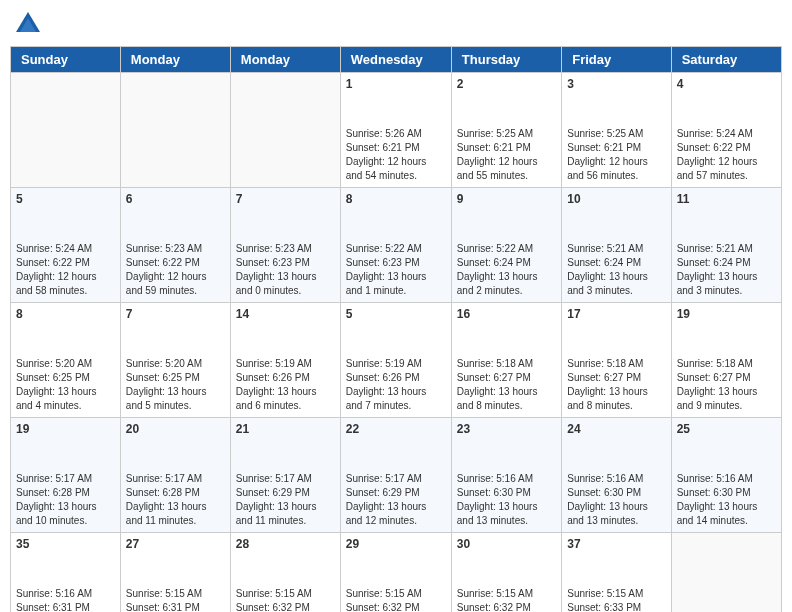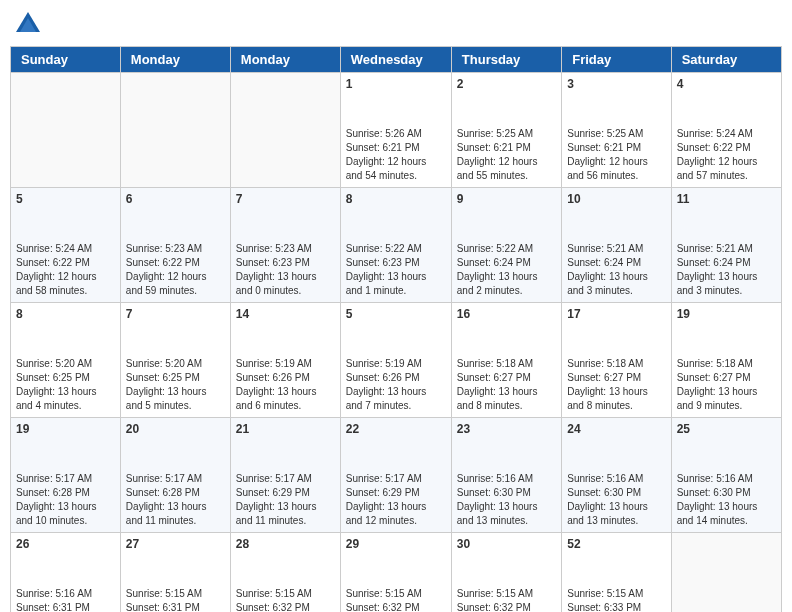--- a/index.html
+++ b/index.html
@@ -309,21 +309,21 @@
         <td>
           <div class="day-number">25</div>
           <div class="day-info" style="white-space: pre-line;">Sunrise: 5:16 AM
 Sunset: 6:30 PM
 Daylight: 13 hours
 and 14 minutes.</div>
         </td>
       </tr>
       <tr>
         <td>
-          <div class="day-number">26</div>
+          <div class="day-number">35</div>
           <div class="day-info" style="white-space: pre-line;">Sunrise: 5:16 AM
 Sunset: 6:31 PM
 Daylight: 13 hours
 and 15 minutes.</div>
         </td>
         <td>
           <div class="day-number">27</div>
           <div class="day-info" style="white-space: pre-line;">Sunrise: 5:15 AM
 Sunset: 6:31 PM
 Daylight: 13 hours
@@ -344,21 +344,21 @@
 and 16 minutes.</div>
         </td>
         <td>
           <div class="day-number">30</div>
           <div class="day-info" style="white-space: pre-line;">Sunrise: 5:15 AM
 Sunset: 6:32 PM
 Daylight: 13 hours
 and 17 minutes.</div>
         </td>
         <td>
-          <div class="day-number">52</div>
+          <div class="day-number">37</div>
           <div class="day-info" style="white-space: pre-line;">Sunrise: 5:15 AM
 Sunset: 6:33 PM
 Daylight: 13 hours
 and 17 minutes.</div>
         </td>
         <td class="empty-cell"></td>
       </tr>
     </tbody>
 </table>
 

